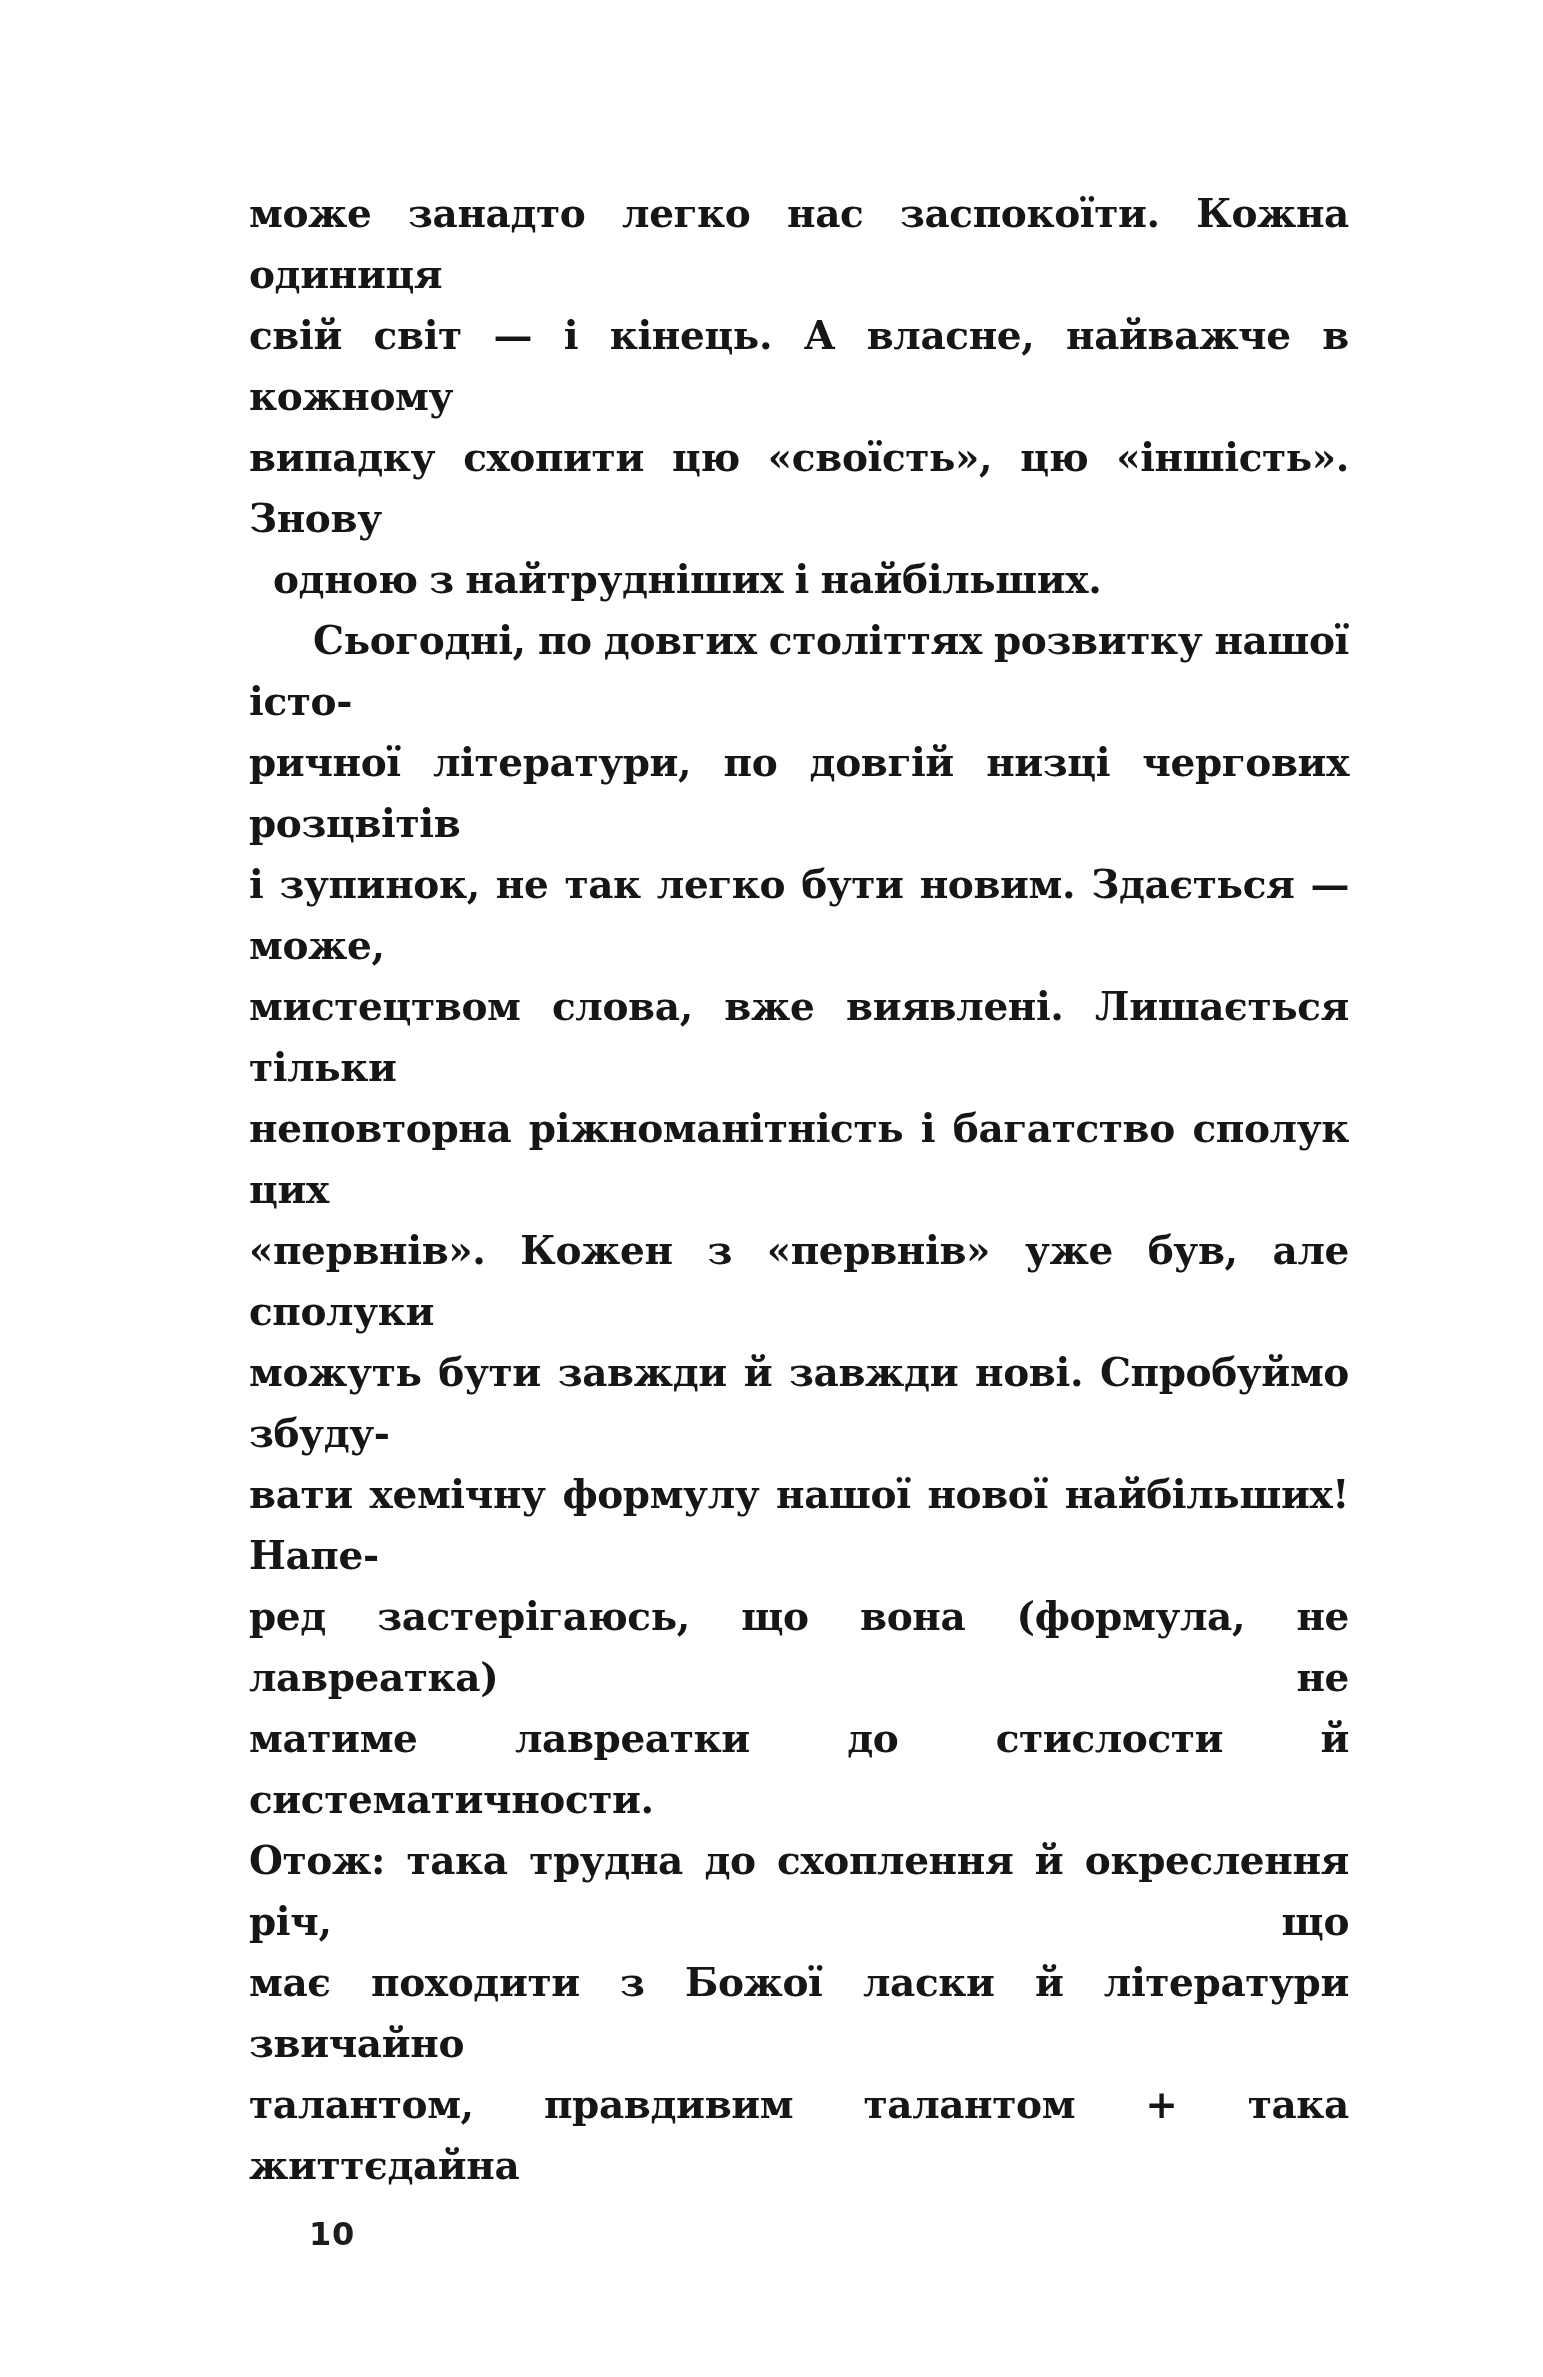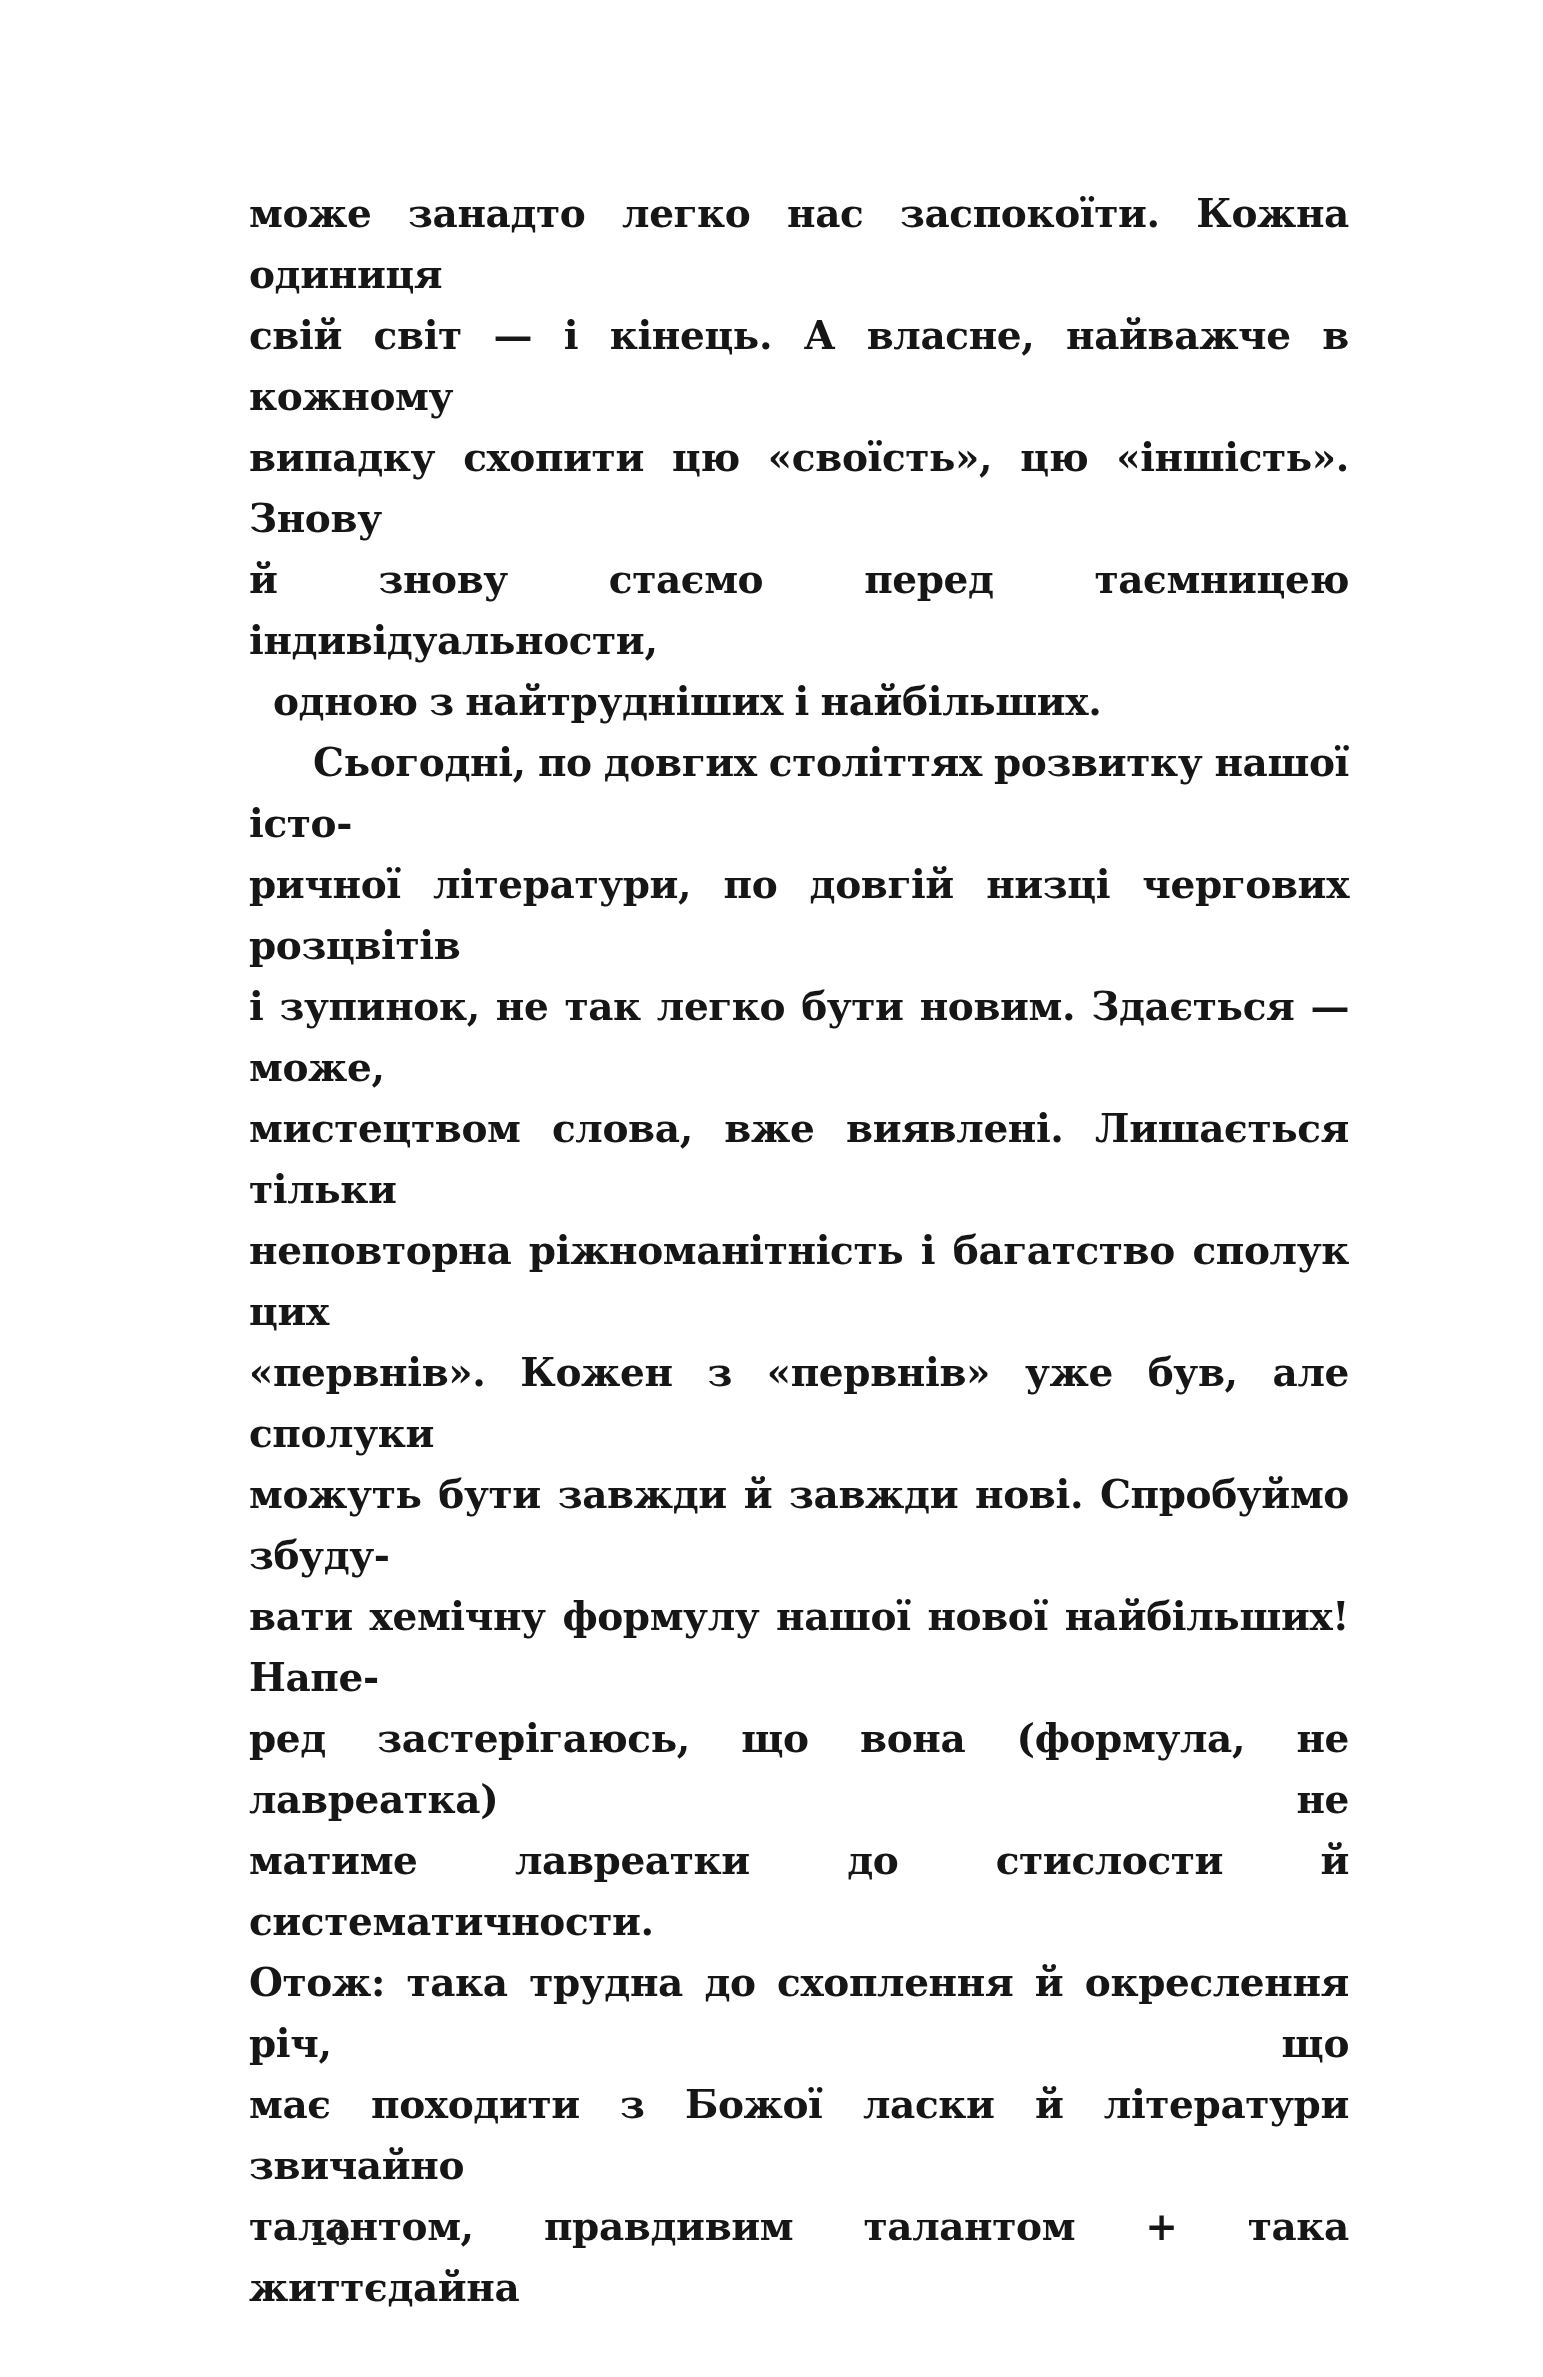--- a/index.html
+++ b/index.html
@@ -43,34 +43,33 @@
   .line.indent {
     text-indent: 64px;
   }
   .page-number {
     position: absolute;
     left: 309px;
     top: 2215px;
     color: #1d1d1d;
     font-family: "DejaVu Sans", sans-serif;
     font-size: 32px;
-    font-weight: 400;
+    font-weight: 700;
     letter-spacing: 0.8px;
   }
 </style>
 </head>
 <body>
 
 <div class="page">
   <div class="text-block" id="text-block">
       <div class="paragraph">
         <div class="line">може занадто легко нас заспокоїти. Кожна одиниця</div>
         <div class="line">свій світ — і кінець. А власне, найважче в кожному</div>
         <div class="line">випадку схопити цю «своїсть», цю «іншість». Знову</div>
-        <div class="line">й знову стаємо перед таємницею індивідуальности,</div>
         <div class="line endline">одною з найтрудніших і найбільших.</div>
       </div>
       <div class="paragraph">
         <div class="line indent">Сьогодні, по довгих століттях розвитку нашої істо-</div>
         <div class="line">ричної літератури, по довгій низці чергових розцвітів</div>
         <div class="line">і зупинок, не так легко бути новим. Здається — може,</div>
         <div class="line">мистецтвом слова, вже виявлені. Лишається тільки</div>
         <div class="line">неповторна ріжноманітність і багатство сполук цих</div>
         <div class="line">«первнів». Кожен з «первнів» уже був, але сполуки</div>
         <div class="line">можуть бути завжди й завжди нові. Спробуймо збуду-</div>

